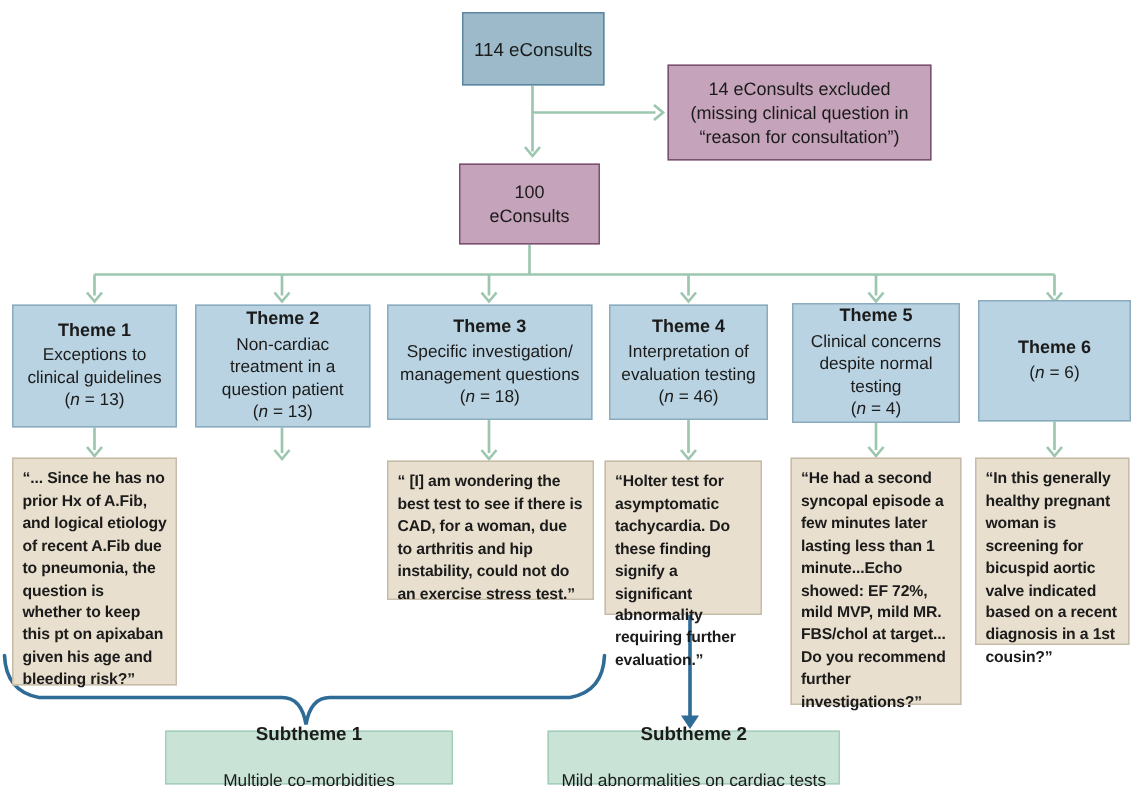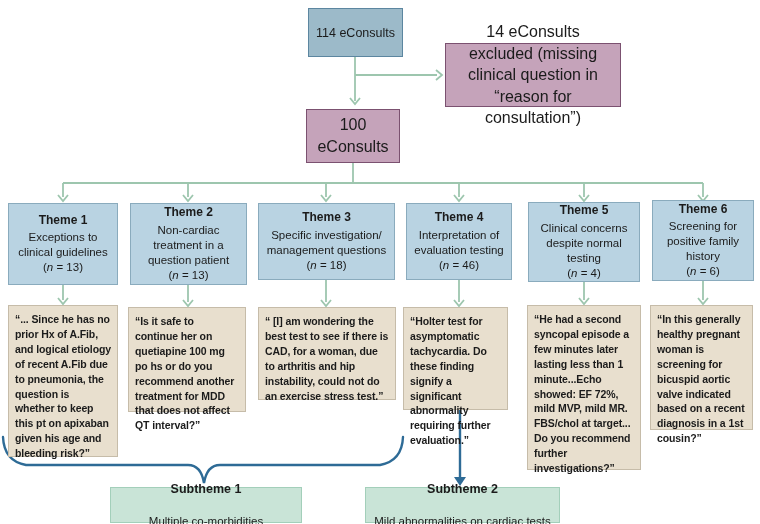--- a/index.html
+++ b/index.html
@@ -7,21 +7,21 @@
     position:relative;width:760px;height:524px;background:#ffffff;
     font-family:"Liberation Sans", sans-serif;color:var(--text,#1b1b1b);
     overflow:hidden;border-bottom:5px solid #84cc16;
   }
   svg.overlay{position:absolute;left:0;top:0;width:760px;height:524px;pointer-events:none;}
   .box{position:absolute;box-sizing:border-box;display:flex;flex-direction:column;
        align-items:center;justify-content:center;text-align:center;}
   .node-blue{background:var(--top-blue-fill);border:1.5px solid var(--top-blue-border);
        font-size:12.5px;}
   .node-mauve{background:var(--mauve-fill);border:1.5px solid var(--mauve-border);
-       font-size:16px;padding:3px 8px;line-height:1.35;}
+       font-size:12px;padding:3px 8px;line-height:1.35;}
   .theme{background:var(--theme-fill);border:1px solid var(--theme-border);
        font-size:11.5px;line-height:1.3;padding:2px 3px;}
   .t-title{font-weight:bold;font-size:12px;margin-bottom:2px;}
   .t-n i{font-style:italic;}
   .quote{background:var(--quote-fill);border:1px solid var(--quote-border);
        font-size:10.5px;line-height:1.42;text-align:left;
        align-items:flex-start;justify-content:flex-start;padding:6px 6px;
        letter-spacing:-0.1px;font-weight:bold;}
   .subtheme{background:var(--subtheme-fill);border:1px solid var(--subtheme-border);
        font-size:11.5px;line-height:1.3;}
@@ -122,31 +122,27 @@
   </div>
 
   <div class="box theme" style="left:528px;top:202px;width:112px;height:80px">
     <div class="t-title">Theme 5</div>
     <div class="t-desc">Clinical concerns despite normal testing</div>
     <div class="t-n"><span>(</span><i>n</i><span> = 4)</span></div>
   </div>
 
   <div class="box theme" style="left:652px;top:200px;width:102px;height:81px">
     <div class="t-title">Theme 6</div>
-    <div class="t-desc">Screening for positive family history</div>
     <div class="t-n"><span>(</span><i>n</i><span> = 6)</span></div>
   </div>
 
   <div class="box quote" style="left:8px;top:305px;width:110px;height:152px">
     <span>“... Since he has no prior Hx of A.Fib, and logical etiology of recent A.Fib due to pneumonia, the question is whether to keep this pt on apixaban given his age and bleeding risk?”</span>
   </div>
 
-  <div class="box quote" style="left:128px;top:307px;width:118px;height:105px">
-    <span>“Is it safe to continue her on quetiapine 100 mg po hs or do you recommend another treatment for MDD that does not affect QT interval?”</span>
-  </div>
 
   <div class="box quote" style="left:258px;top:307px;width:138px;height:93px">
     <span>“ [I] am wondering the best test to see if there is CAD, for a woman, due to arthritis and hip instability, could not do an exercise stress test.”</span>
   </div>
 
   <div class="box quote" style="left:403px;top:307px;width:105px;height:103px">
     <span>“Holter test for asymptomatic tachycardia. Do these finding signify a significant abnormality requiring further evaluation.”</span>
   </div>
 
   <div class="box quote" style="left:527px;top:305px;width:114px;height:165px">

